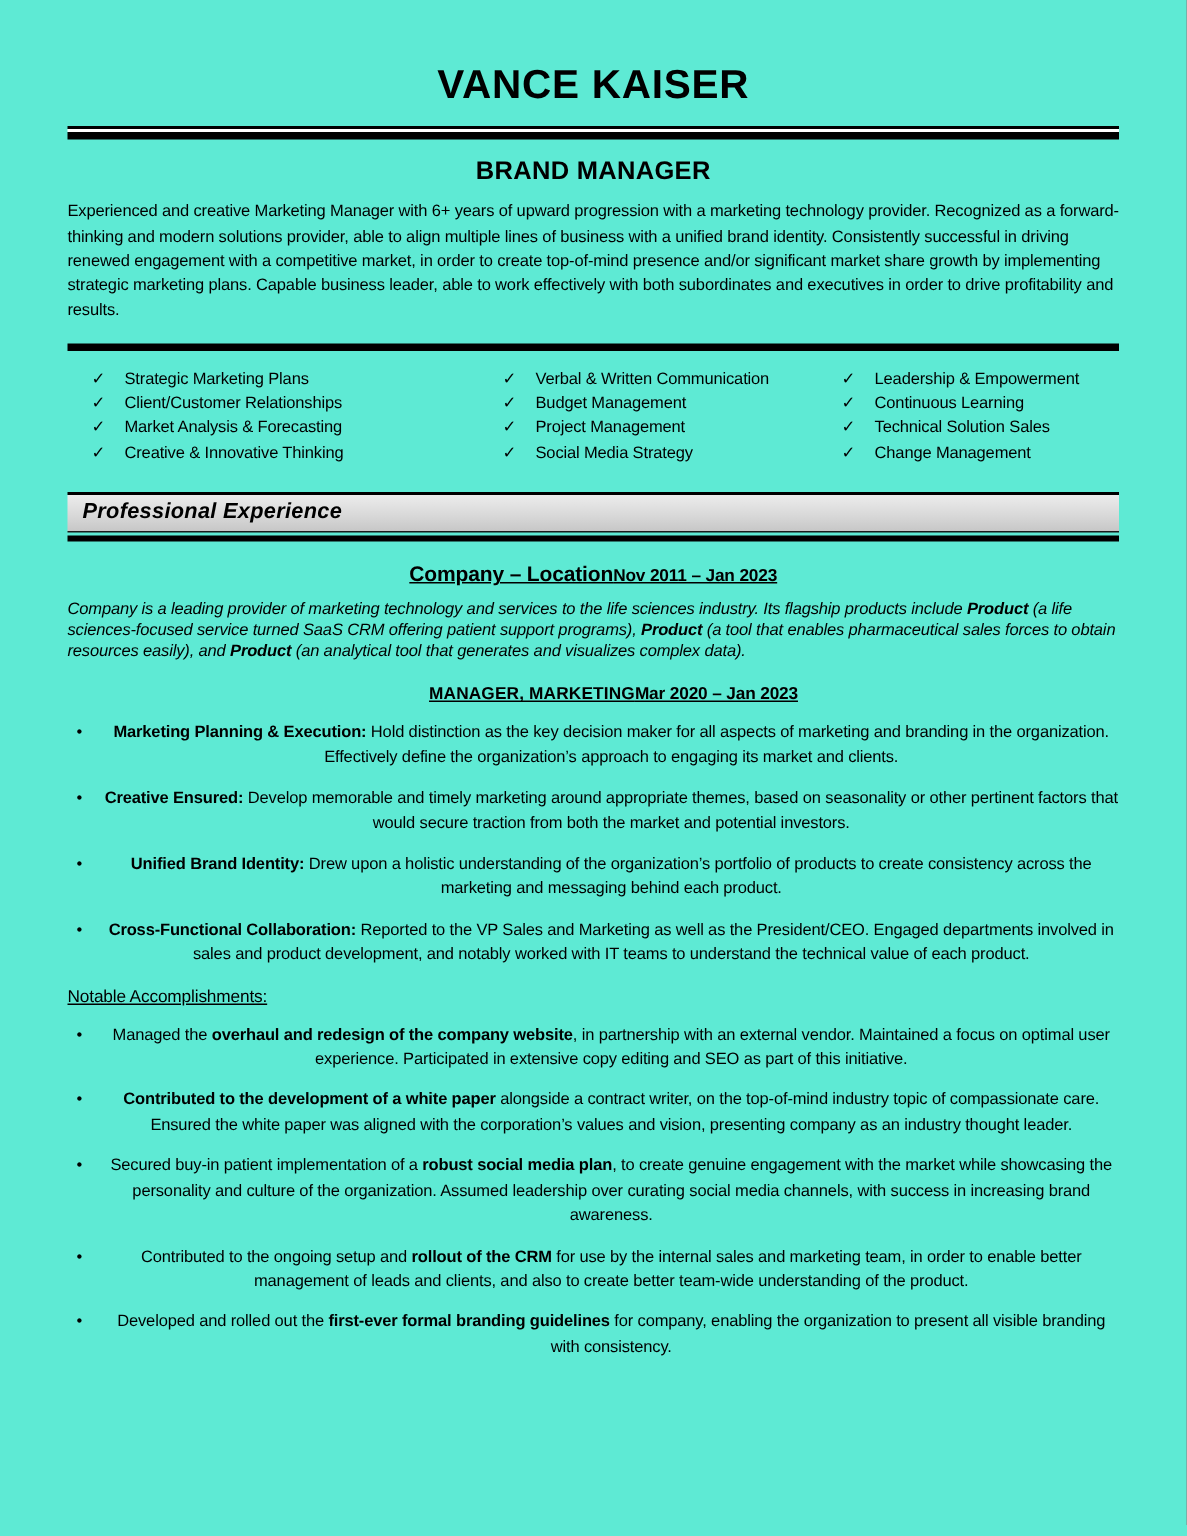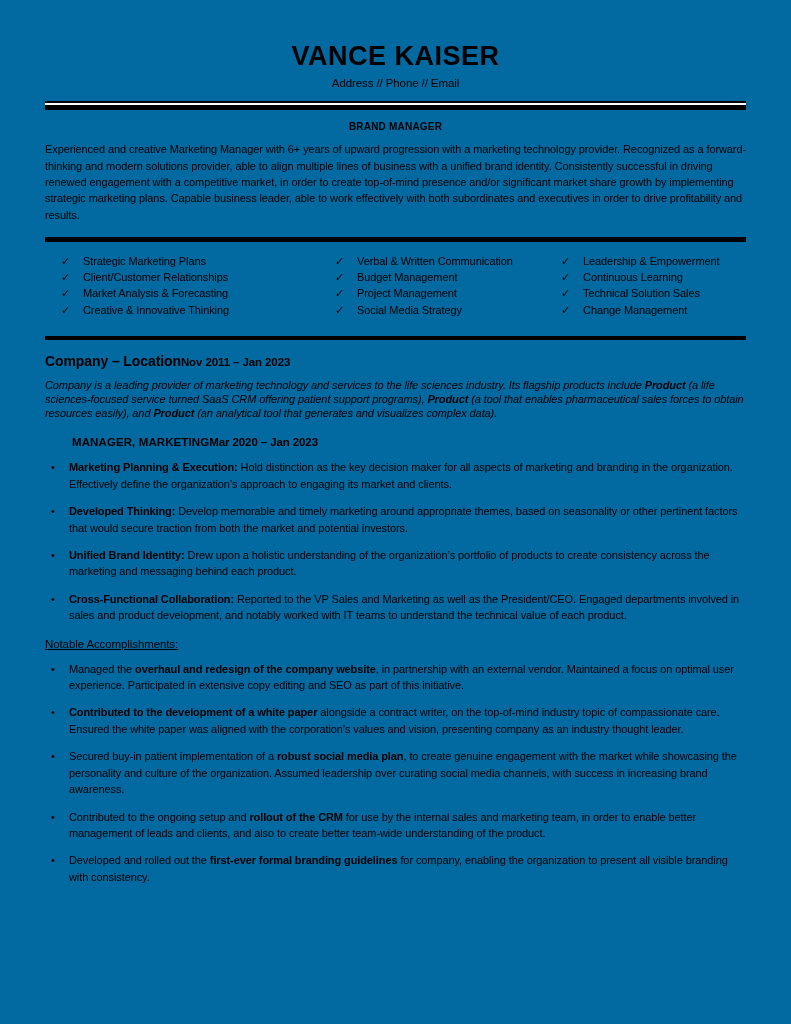--- a/index.html
+++ b/index.html
@@ -2,21 +2,21 @@
 <html><head>
 <meta charset="utf-8">
 <style>
   * { margin: 0; padding: 0; box-sizing: border-box; }
   html, body { background: #888; }
   .page {
     position: relative;
     width: 791px;
     height: 1024px;
     margin: 0 auto;
-    background: #0369a1;
+    background: #5eead4;
     color: #000;
     font-family: "Liberation Sans", sans-serif;
     padding: 42px 45px 0 45px;
     overflow: hidden;
     letter-spacing: -0.1px;
   }
   
   .name {
     text-align: center;
     font-size: 27px;
@@ -28,21 +28,21 @@
     text-align: center;
     font-size: 11.5px;
     margin-top: 5px;
   }
   .double-rule { margin-top: 12px; }
   .double-rule .thin { height: 2.5px; background: #000; }
   .double-rule .gap  { height: 2px; background: #fff; }
   .double-rule .thick{ height: 5px; background: #000; }
   .job-title {
     text-align: center;
-    font-size: 10px;
+    font-size: 17px;
     font-weight: bold;
     margin-top: 11px;
     letter-spacing: 0.2px;
   }
   .summary {
     margin-top: 9px;
     font-size: 11px;
     line-height: 16.4px;
   }
   
@@ -67,57 +67,57 @@
   .skill-row {
     display: flex;
     align-items: baseline;
     font-size: 11px;
     line-height: 16.3px;
   }
   .skill-check { width: 22px; flex: 0 0 22px; font-size: 11px; }
   
   .heading-row {
     display: flex;
-    justify-content: flex-start;
+    justify-content: center;
     align-items: baseline;
+    text-decoration: underline;
   }
   .company-row { margin-top: 13px; }
   .company-name { font-size: 14px; font-weight: bold; }
   .dates { font-size: 11.5px; font-weight: bold; white-space: nowrap; }
   .company-desc {
     margin-top: 9px;
     font-size: 11px;
     font-style: italic;
     line-height: 14px;
   }
   .role-row { margin-top: 16px; }
   .role-title { font-size: 11.5px; font-weight: bold; letter-spacing: 0.1px; padding-left: 27px; }
   .bullets { margin-top: 11px; }
   .bullet {
     display: flex;
     font-size: 11px;
     line-height: 16.4px;
     margin-bottom: 11px;
   }
   .bullet .dot { flex: 0 0 24px; padding-left: 6px; }
-  .bullet .txt { flex: 1; }
+  .bullet .txt { flex: 1; text-align: center; }
   .acc-heading {
     font-size: 11.5px;
     text-decoration: underline;
     margin: 14px 0 11px 0;
   }
   .b { font-weight: bold; }
 </style>
 </head>
 <body>
 
 <div class="page">
 
   <div class="name">VANCE KAISER</div>
-  <div class="contact">Address // Phone // Email</div>
   <div class="double-rule">
     <div class="thin"></div>
     <div class="gap"></div>
     <div class="thick"></div>
   </div>
   <div class="job-title">BRAND MANAGER</div>
 
   <div class="summary">Experienced and creative Marketing Manager with 6+ years of upward progression with a marketing technology provider. Recognized as a forward-thinking and modern solutions provider, able to align multiple lines of business with a unified brand identity. Consistently successful in driving renewed engagement with a competitive market, in order to create top-of-mind presence and/or significant market share growth by implementing strategic marketing plans. Capable business leader, able to work effectively with both subordinates and executives in order to drive profitability and results.</div>
 
   <div class="section">
@@ -174,20 +174,21 @@
           </div>
           <div class="skill-row">
             <span class="skill-check">✓</span>
             <span class="skill-label">Change Management</span>
           </div>
         </div>
       </div>
   </div>
 
   <div class="section">
+    <div class="section-bar">Professional Experience</div>
     <div class="section-rule"></div>
 
     <div class="heading-row company-row">
       <span class="company-name">Company – Location</span>
       <span class="dates">Nov 2011 – Jan 2023</span>
     </div>
 
     <div class="company-desc"><span>Company is a leading provider of marketing technology and services to the life sciences industry. Its flagship products include </span><span class="b">Product</span><span> (a life sciences-focused service turned SaaS CRM offering patient support programs), </span><span class="b">Product</span><span> (a tool that enables pharmaceutical sales forces to obtain resources easily), and </span><span class="b">Product</span><span> (an analytical tool that generates and visualizes complex data).</span></div>
 
     <div class="heading-row role-row">
@@ -195,21 +196,21 @@
       <span class="dates">Mar 2020 – Jan 2023</span>
     </div>
 
     <div class="bullets">
         <div class="bullet">
           <span class="dot">•</span>
           <span class="txt"><span class="b">Marketing Planning &amp; Execution:</span><span> Hold distinction as the key decision maker for all aspects of marketing and branding in the organization. Effectively define the organization’s approach to engaging its market and clients.</span></span>
         </div>
         <div class="bullet">
           <span class="dot">•</span>
-          <span class="txt"><span class="b">Developed Thinking:</span><span> Develop memorable and timely marketing around appropriate themes, based on seasonality or other pertinent factors that would secure traction from both the market and potential investors.</span></span>
+          <span class="txt"><span class="b">Creative Ensured:</span><span> Develop memorable and timely marketing around appropriate themes, based on seasonality or other pertinent factors that would secure traction from both the market and potential investors.</span></span>
         </div>
         <div class="bullet">
           <span class="dot">•</span>
           <span class="txt"><span class="b">Unified Brand Identity:</span><span> Drew upon a holistic understanding of the organization’s portfolio of products to create consistency across the marketing and messaging behind each product.</span></span>
         </div>
         <div class="bullet">
           <span class="dot">•</span>
           <span class="txt"><span class="b">Cross-Functional Collaboration:</span><span> Reported to the VP Sales and Marketing as well as the President/CEO. Engaged departments involved in sales and product development, and notably worked with IT teams to understand the technical value of each product.</span></span>
         </div>
       </div>

